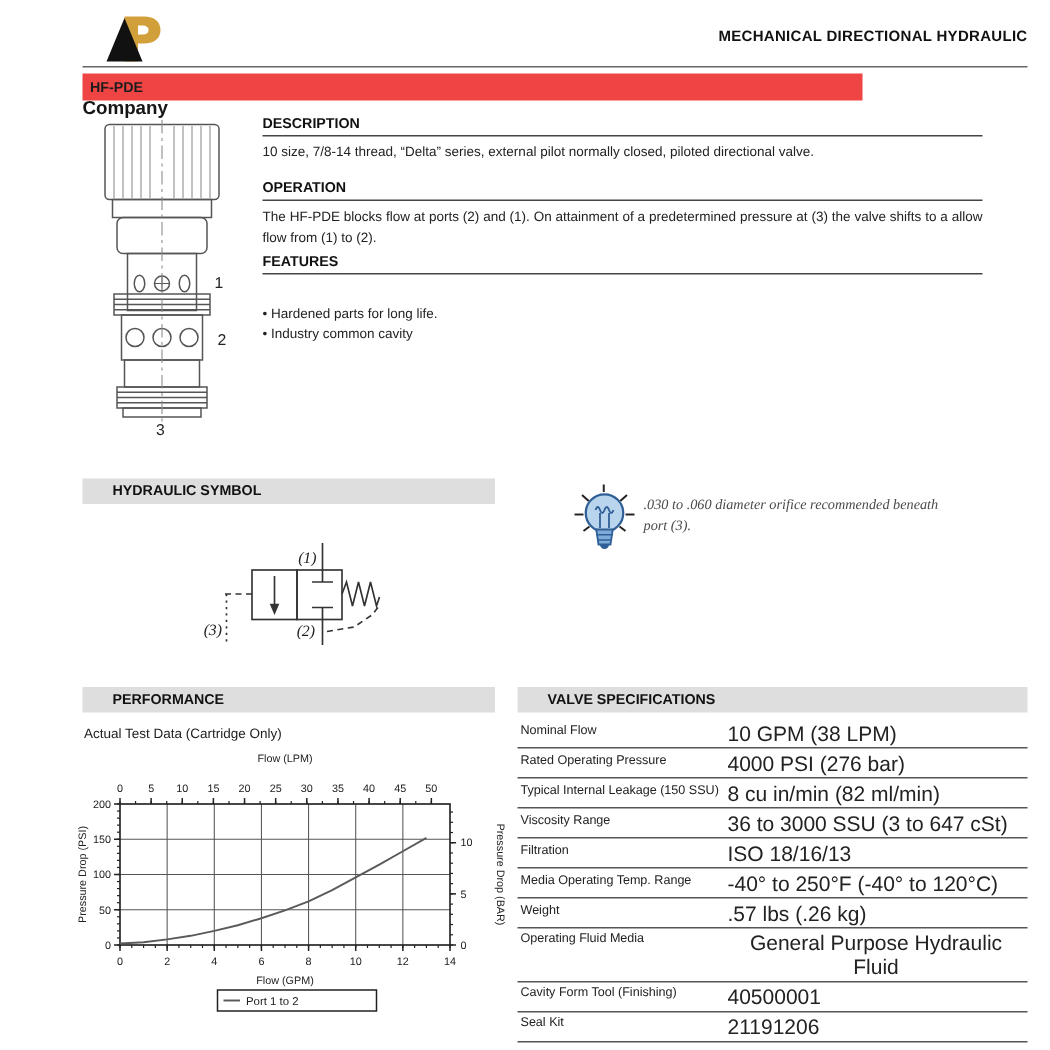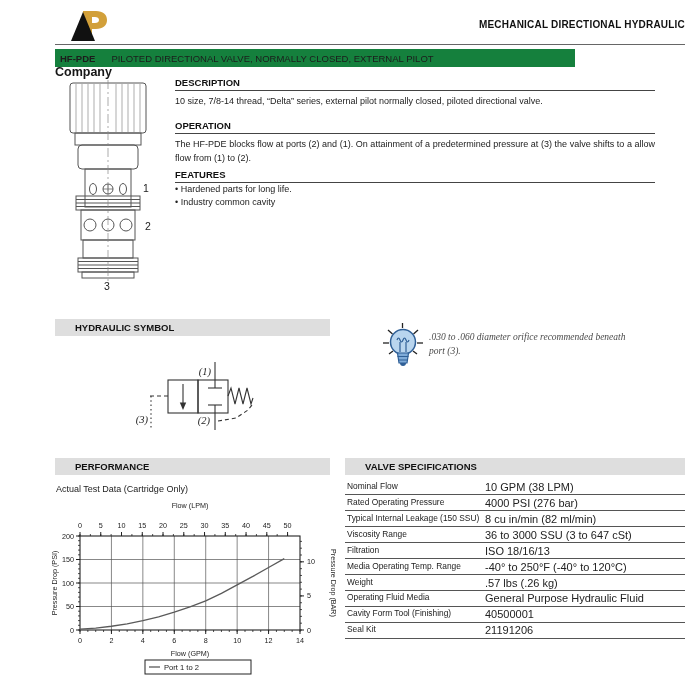--- a/index.html
+++ b/index.html
@@ -6,43 +6,43 @@
   html,body { background:#fff; }
   .page {
     position:relative; width:700px; height:700px; background:#ffffff;
     font-family:"Liberation Sans", sans-serif; color:#1c1c1c; overflow:hidden;
   }
   
   .logo-wrap { position:absolute; left:55px; top:8px; display:flex; align-items:center; gap:6px;flex-direction:column; }
   .company-name { font-weight:bold; font-size:12.5px; line-height:1.18; color:#161616; }
   .hdr-right { position:absolute; right:15px; top:19px; font-weight:bold; font-size:10px; letter-spacing:.2px; color:#111; }
   .hdr-rule { position:absolute; left:55px; top:44px; width:630px; border-top:1.4px solid #666; }
-  .title-bar { position:absolute; left:55px; top:49px; width:520px; height:18px; background:#15803d;
+  .title-bar { position:absolute; left:55px; top:49px; width:520px; height:18px; background:#ef4444;
     display:flex; align-items:center; font-size:9.5px; padding-left:5px; }
   .title-model { font-weight:bold; margin-right:16px; }
   
   .txt-col { position:absolute; left:175px; width:480px; }
   .sec-head { font-weight:bold; font-size:9.5px; border-bottom:1.2px solid #444; padding-bottom:2px; color:#111; }
   .sec-body { font-size:9px; line-height:1.5; margin-top:4px; text-align:justify; color:#222; }
-  ul.features { list-style:none; margin-top:0; }
+  ul.features { list-style:none; margin-top:20px; }
   ul.features li { font-size:9px; line-height:1.45; color:#222; }
   ul.features li::before { content:"• "; }
   
   .bar { position:absolute; height:17px; background:#dedede; font-weight:bold; font-size:9.5px;
     display:flex; align-items:center; padding-left:20px; color:#111; }
   
   .note-text { position:absolute; left:429px; top:331px; width:210px;
     font-family:"Liberation Serif", serif; font-style:italic; font-size:9.5px; line-height:1.45; color:#4a4a4a; }
   
   .perf-sub { position:absolute; left:56px; top:484px; font-size:9px; color:#222; }
   
   .spec-table { position:absolute; left:345px; top:479px; width:340px; }
   .spec-row { display:flex; border-bottom:1px solid #555; padding:1.6px 2px 1.4px 2px; }
   .spec-label { width:138px; font-size:8.4px; color:#222; flex:none; }
-  .spec-value { font-size:11px; color:#222; }
+  .spec-value { font-size:14px; color:#222;text-align:center; }
   svg text { font-family:"Liberation Sans", sans-serif; }
   .sym-label { font-family:"Liberation Serif", serif; font-style:italic; }
 </style>
 </head>
 <body>
 
 <div class="page">
 
   <div class="logo-wrap">
     <svg width="44" height="36" viewBox="0 0 44 36">
@@ -52,21 +52,20 @@
     <div class="company-name">
       <div>Delta Power</div>
       <div>Company</div>
     </div>
   </div>
   <div class="hdr-right">MECHANICAL DIRECTIONAL HYDRAULIC</div>
   <div class="hdr-rule"></div>
 
   <div class="title-bar">
     <span class="title-model">HF-PDE</span>
-    <span>PILOTED DIRECTIONAL VALVE, NORMALLY CLOSED, EXTERNAL PILOT</span>
   </div>
 
   <svg style="position:absolute;left:55px;top:80px;" width="115" height="212" viewBox="0 0 115 212" fill="none" stroke="#555" stroke-width="1">
 
     <rect x="15" y="3" width="76" height="50" rx="3"></rect>
     <g stroke="#8a8a8a" stroke-width="0.7">
       <line x1="21" y1="4" x2="21" y2="52"></line>
         <line x1="27" y1="4" x2="27" y2="52"></line>
       <line x1="33" y1="4" x2="33" y2="52"></line>
         <line x1="39" y1="4" x2="39" y2="52"></line>

